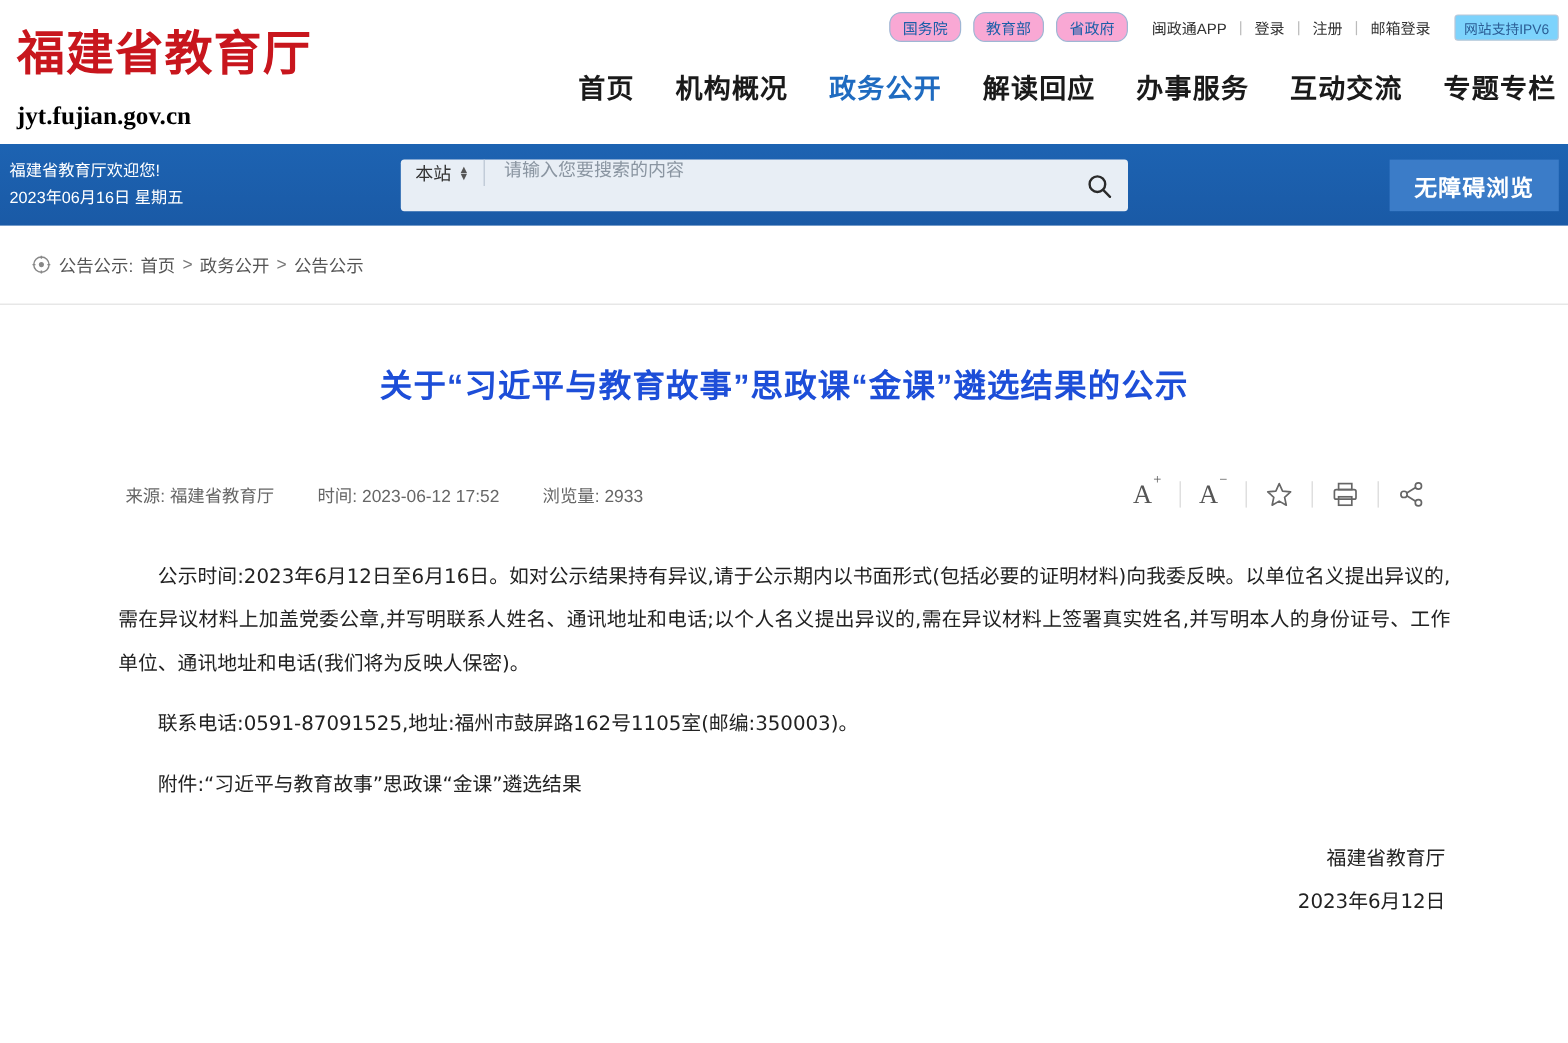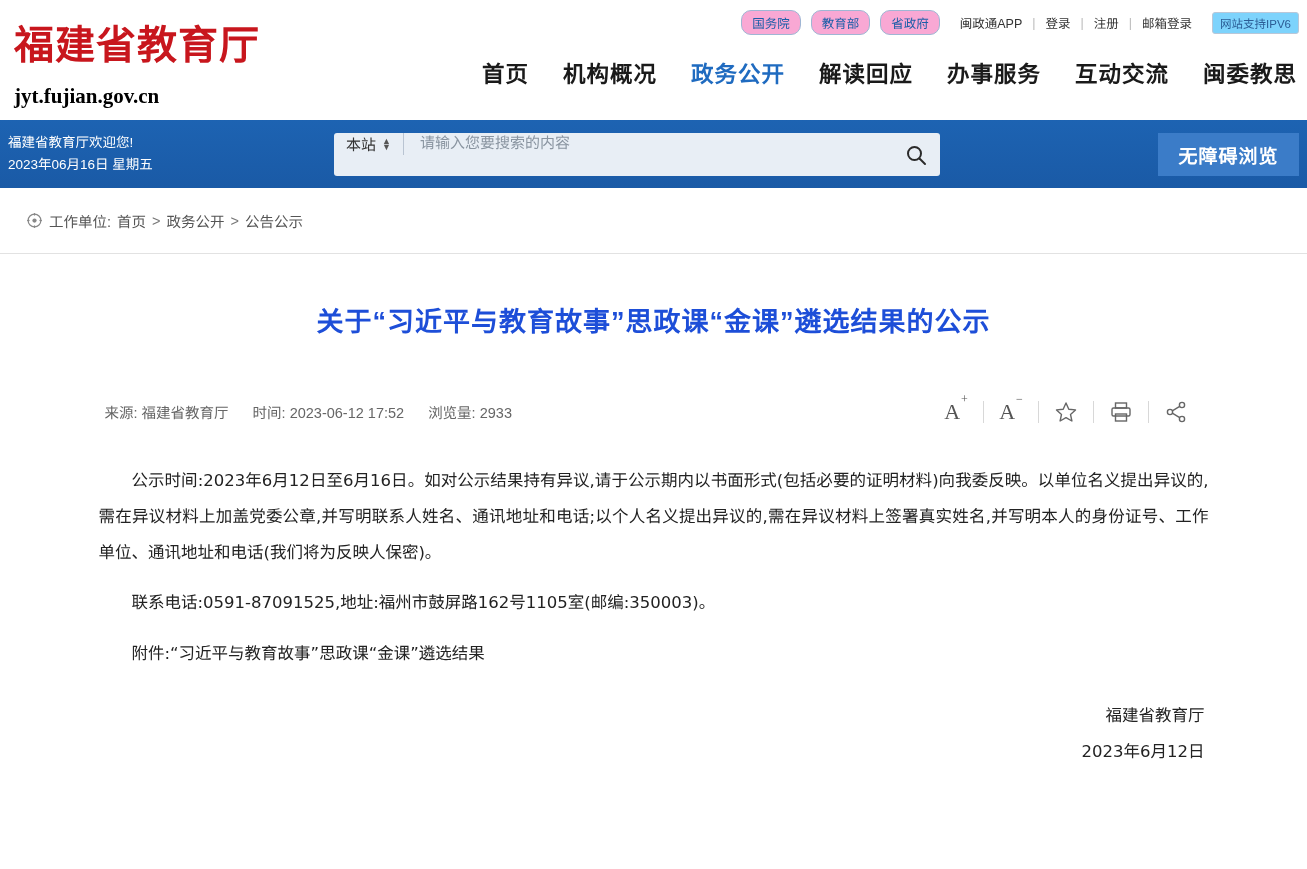--- a/index.html
+++ b/index.html
@@ -187,21 +187,21 @@
   }
   .meta {
     margin-top: 52px;
     display: flex;
     align-items: center;
     justify-content: space-between;
     padding: 0 6px 0 6px;
   }
   .meta-left {
     display: flex; align-items: center;
-    gap: 24px;
+    gap: 36px;
     font-size: 14.5px;
     color: #666;
   }
   .meta-right {
     display: flex; align-items: center;
     gap: 0px;
     color: #555;
   }
   .tool {
     display: flex; align-items: center; justify-content: center;
@@ -255,21 +255,21 @@
     <span class="ipv6">网站支持IPV6</span>
   </div>
 
   <div class="mainnav">
     <span class="nav-item">首页</span>
     <span class="nav-item">机构概况</span>
     <span class="nav-item active">政务公开</span>
     <span class="nav-item">解读回应</span>
     <span class="nav-item">办事服务</span>
     <span class="nav-item">互动交流</span>
-    <span class="nav-item">闽委教思</span>
+    <span class="nav-item">专题专栏</span>
   </div>
 </div>
 
 <div class="bluebar">
   <div class="welcome">
     <div>福建省教育厅欢迎您!</div>
     <div>2023年06月16日 星期五</div>
   </div>
 
   <div class="searchwrap">
@@ -296,21 +296,21 @@
 <div class="crumbwrap">
   <div class="crumb">
     <svg width="17" height="17" viewBox="0 0 24 24" fill="none" stroke="#888" stroke-width="1.7">
       <circle cx="12" cy="12" r="9"></circle>
       <circle cx="12" cy="12" r="3" fill="#888" stroke="none"></circle>
       <line x1="12" y1="1.5" x2="12" y2="5"></line>
       <line x1="12" y1="19" x2="12" y2="22.5"></line>
       <line x1="1.5" y1="12" x2="5" y2="12"></line>
       <line x1="19" y1="12" x2="22.5" y2="12"></line>
     </svg>
-    <span>工作单位:</span>
+    <span>公告公示:</span>
     <span>首页</span>
     <span class="sep">&gt;</span>
     <span>政务公开</span>
     <span class="sep">&gt;</span>
     <span>公告公示</span>
   </div>
 </div>
 
 <div class="article">
 

